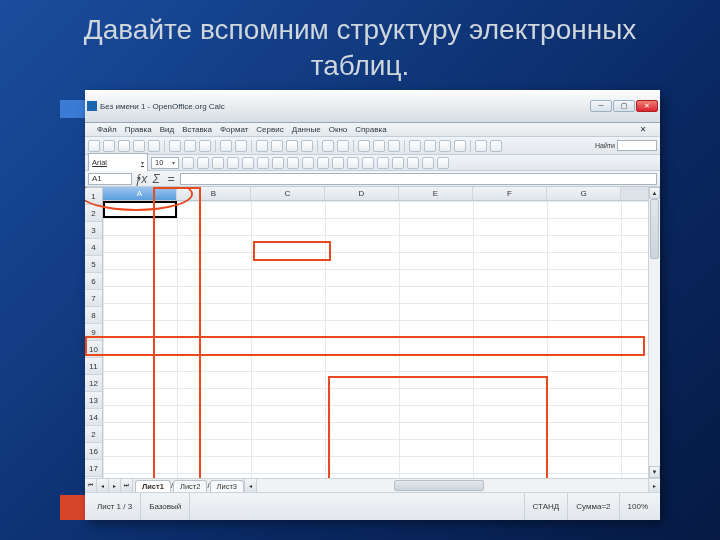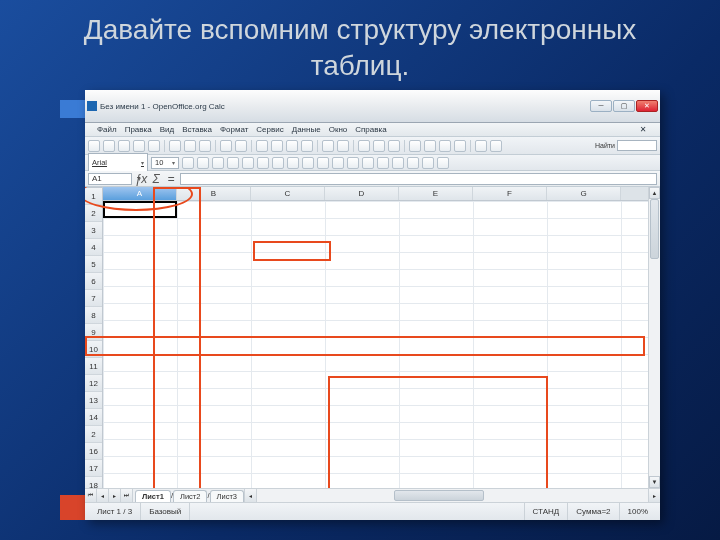--- a/index.html
+++ b/index.html
@@ -194,21 +194,21 @@
   }
   .sheet-tab.active { background:#fff; font-weight:bold; }
   .hsc-track { flex:1; background:#f0f2f4; position:relative; border-left:1px solid #cbd2d8;}
   .hsc-thumb { position:absolute; left:35%; top:1px; bottom:1px; width:90px;
     background:linear-gradient(#e2e7ec,#ccd4db); border:1px solid #b5c0ca; border-radius:2px;}
   .hsc-btn { width:12px; border-left:1px solid #cbd2d8;
     background:linear-gradient(#f3f5f7,#dde3e8);
     font-size:6px; display:flex;align-items:center;justify-content:center;}
 
   .statusbar {
-    height: 18px; background:linear-gradient(#f1f4f7,#e2e7ec);
+    height: 28px; background:linear-gradient(#f1f4f7,#e2e7ec);
     border-top:1px solid #cbd2d8;
     display:flex; align-items:center; font-size:8px; color:#333;
     padding: 0 4px;
     justify-content: center;
   }
   .status-seg { padding: 0 8px; border-right:1px solid #cbd2d8; height:100%;
     display:flex; align-items:center; }
   .status-seg:last-child { border-right:none; margin-left:auto; }
 
   

